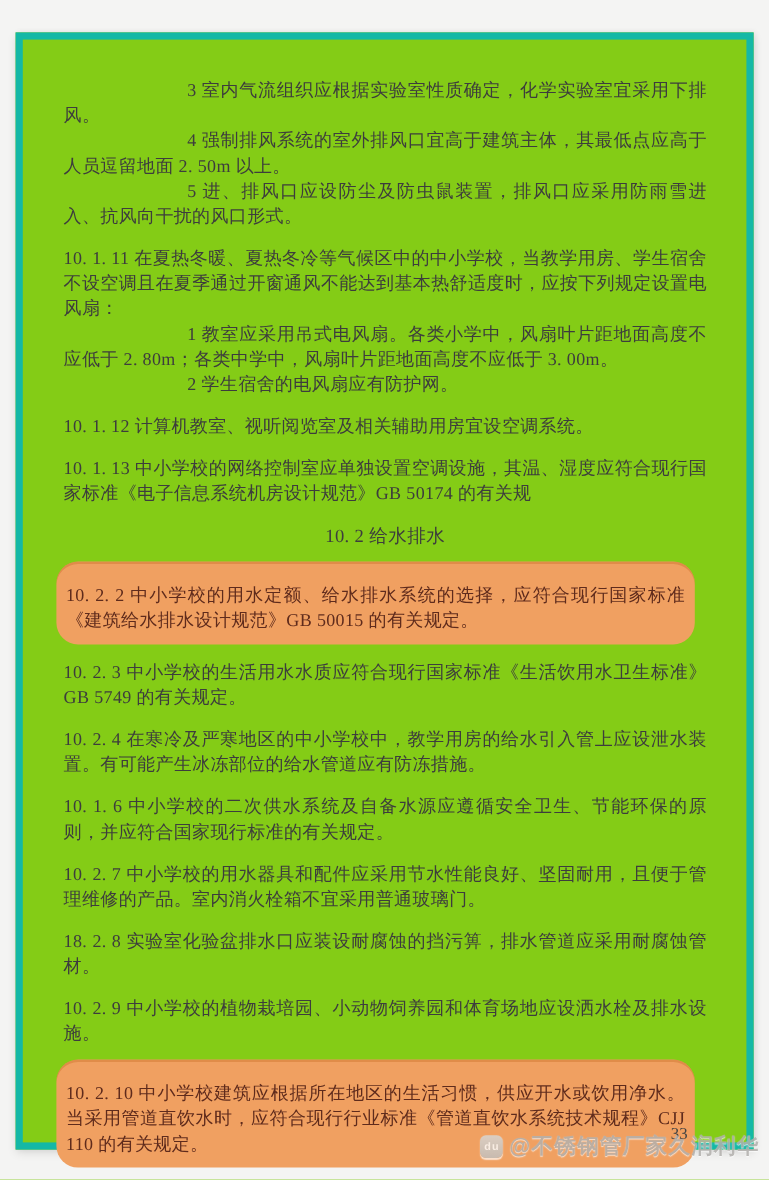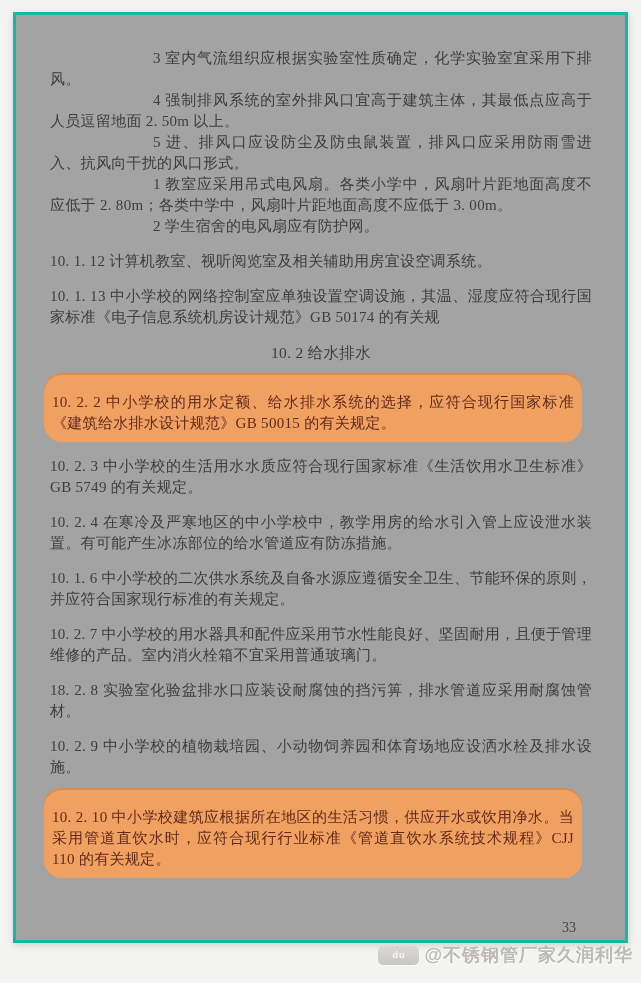--- a/index.html
+++ b/index.html
@@ -5,24 +5,24 @@
   html,body{margin:0;padding:0;}
   body{
     width:641px;height:983px;
     background:#f4f4f3;
     overflow:hidden;
     font-family:"Liberation Serif","DejaVu Serif",serif;
     position:relative;
   }
   .page{
     position:absolute;
-    left:13px;top:12px;
+    left:13px;top:27px;
     width:615px;height:931px;
-    background:#a3a3a3;
-    border:3px solid #14b8a6;
+    background:#84cc16;
+    border:6px solid #14b8a6;
     box-sizing:border-box;
     box-shadow:0 3px 8px rgba(0,0,0,0.12), 2px 0 5px rgba(0,0,0,0.05);
   }
   .content{
     padding:33px 33px 0 34px;
     color:#3d3d3d;
     font-size:15px;
     line-height:21px;
     text-align:justify;
     letter-spacing:0.3px;
@@ -61,39 +61,40 @@
     color:#b3b1ae;
     opacity:0.85;
     text-shadow:0 1px 1px rgba(255,255,255,0.9);
     font-size:18px;
     font-weight:bold;
     font-family:"Liberation Sans","DejaVu Sans",sans-serif;
     letter-spacing:1px;
     z-index:5;
   }
   .wm-icon{
-    width:41px;height:19px;
+    width:19px;height:19px;
     border-radius:5px;
     background:linear-gradient(180deg,#d8d6d3,#c2c0bd);
     color:#fbfbfa;
     font-size:9px;
     font-weight:bold;
     display:flex;align-items:center;justify-content:center;
     box-shadow:0 1px 1px rgba(255,255,255,0.8);
     text-shadow:none;
   }
 </style>
 </head>
 <body>
 
 <div class="page">
   <div class="content">
     <p class="sub">3 室内气流组织应根据实验室性质确定，化学实验室宜采用下排风。</p>
     <p class="sub">4 强制排风系统的室外排风口宜高于建筑主体，其最低点应高于人员逗留地面 2. 50m 以上。</p>
     <p class="sub">5 进、排风口应设防尘及防虫鼠装置，排风口应采用防雨雪进入、抗风向干扰的风口形式。</p>
+    <p class="clause">10. 1. 11 在夏热冬暖、夏热冬冷等气候区中的中小学校，当教学用房、学生宿舍不设空调且在夏季通过开窗通风不能达到基本热舒适度时，应按下列规定设置电风扇：</p>
     <p class="sub">1 教室应采用吊式电风扇。各类小学中，风扇叶片距地面高度不应低于 2. 80m；各类中学中，风扇叶片距地面高度不应低于 3. 00m。</p>
     <p class="sub">2 学生宿舍的电风扇应有防护网。</p>
     <p class="clause">10. 1. 12 计算机教室、视听阅览室及相关辅助用房宜设空调系统。</p>
     <p class="clause">10. 1. 13 中小学校的网络控制室应单独设置空调设施，其温、湿度应符合现行国家标准《电子信息系统机房设计规范》GB 50174 的有关规</p>
     <p class="clause heading">10. 2 给水排水</p>
     <p class="highlight">10. 2. 2 中小学校的用水定额、给水排水系统的选择，应符合现行国家标准《建筑给水排水设计规范》GB 50015 的有关规定。</p>
     <p class="clause">10. 2. 3 中小学校的生活用水水质应符合现行国家标准《生活饮用水卫生标准》GB 5749 的有关规定。</p>
     <p class="clause">10. 2. 4 在寒冷及严寒地区的中小学校中，教学用房的给水引入管上应设泄水装置。有可能产生冰冻部位的给水管道应有防冻措施。</p>
     <p class="clause">10. 1. 6 中小学校的二次供水系统及自备水源应遵循安全卫生、节能环保的原则，并应符合国家现行标准的有关规定。</p>
     <p class="clause">10. 2. 7 中小学校的用水器具和配件应采用节水性能良好、坚固耐用，且便于管理维修的产品。室内消火栓箱不宜采用普通玻璃门。</p>

